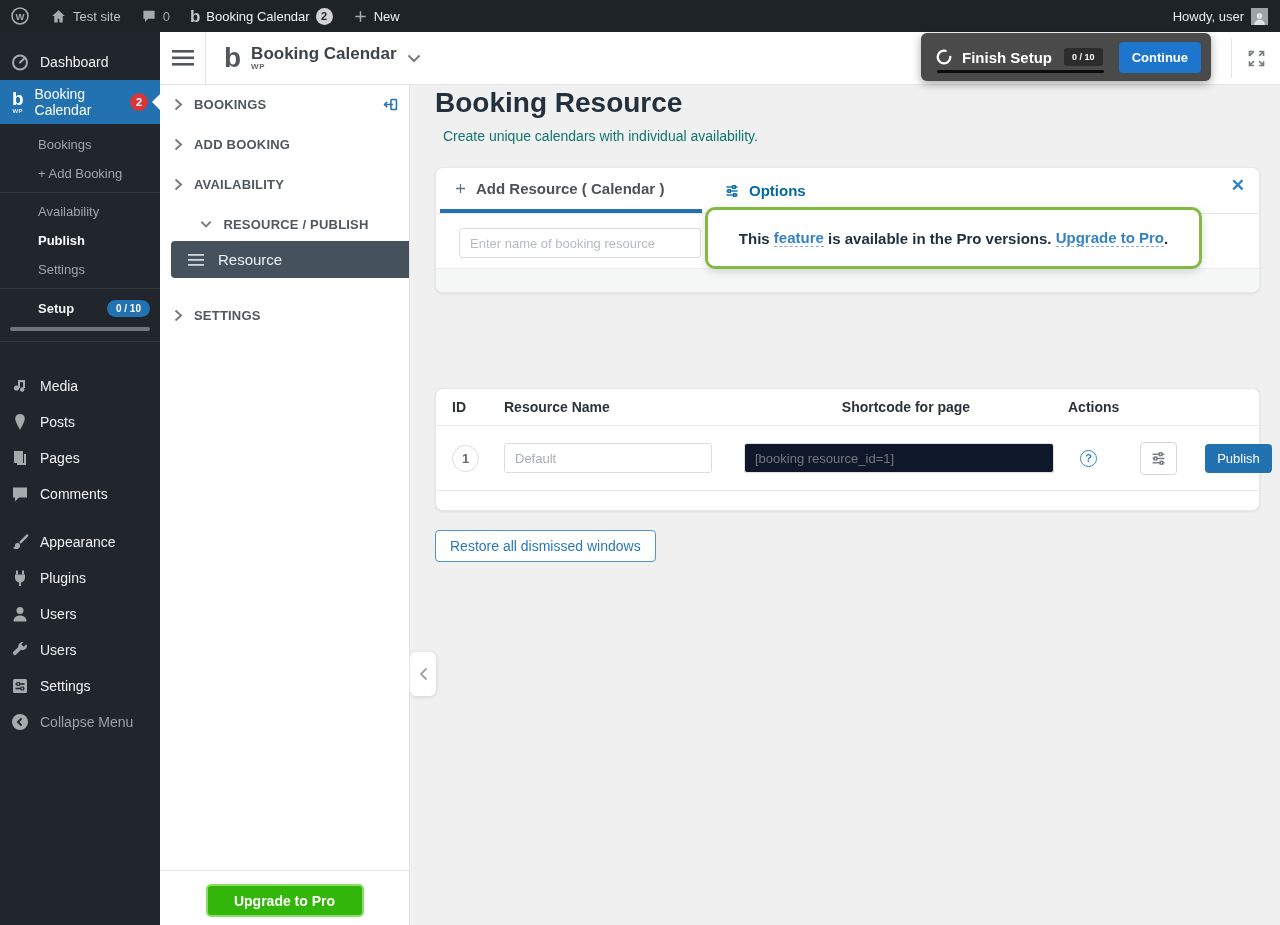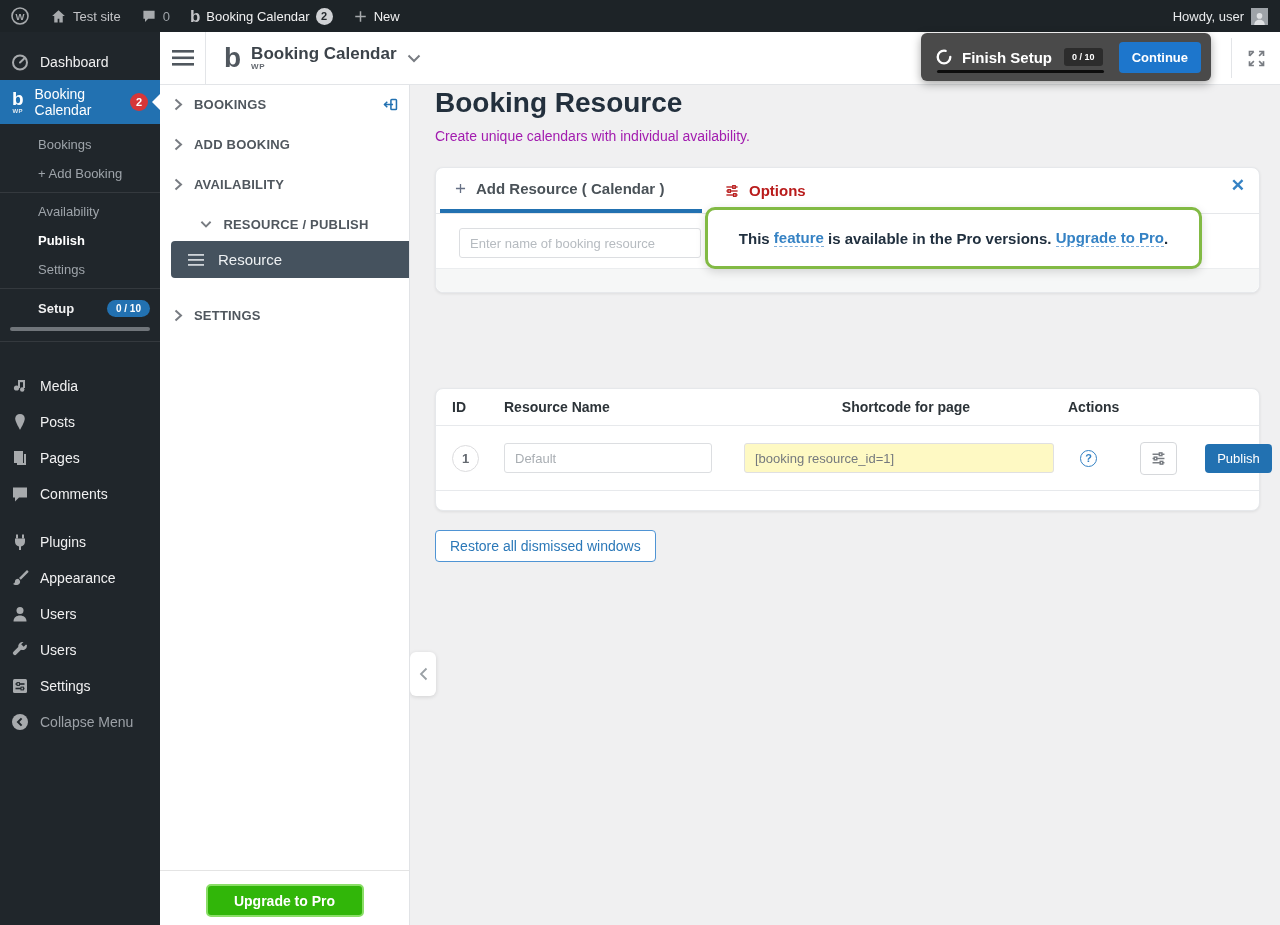--- a/index.html
+++ b/index.html
@@ -122,35 +122,35 @@
     display:flex; justify-content:center;
   }
   .upgrade-btn {
     margin-top:13px; width:158px; height:33px; background:#31b609; border:2px solid #8ade67;
     color:#fff; font-weight:bold; font-size:14px; border-radius:5px; cursor:pointer; font-family:inherit;
   }
 
   
   .main { position:absolute; top:85px; left:410px; width:870px; height:840px; background:#f0f0f1; }
   .page-title { position:absolute; left:25px; top:2px; font-size:28px; font-weight:bold; color:#23303d; }
-  .page-sub { position:absolute; left:25px; top:43px; font-size:14px; color:#a21caf; }
+  .page-sub { position:absolute; left:33px; top:43px; font-size:14px; color:#0f766e; }
 
   .card1 {
     position:absolute; left:25px; top:82px; width:825px; height:126px;
     background:#fff; border-radius:8px; box-shadow:0 1px 3px rgba(0,0,0,.08); border:1px solid #e6e8eb;
   }
   .card1-inner { position:absolute; inset:0; filter:blur(.7px); }
   .tabs-row { height:46px; border-bottom:1px solid #e5e7ea; display:flex; align-items:stretch; padding-left:4px; }
   .tab-active {
     display:flex; align-items:center; gap:9px; padding:0 14px; width:262px;
     border-bottom:4px solid #2271b1; color:#4a5258; font-weight:bold; font-size:15px; cursor:pointer;
   }
   .tab-plain {
     display:flex; align-items:center; gap:9px; padding:0 14px; margin-left:8px;
-    color:#b91c1c; font-weight:bold; font-size:15px; cursor:pointer;
+    color:#0369a1; font-weight:bold; font-size:15px; cursor:pointer;
   }
   .card1-close { position:absolute; right:14px; top:9px; color:#3582c4; font-size:17px; font-weight:bold; cursor:pointer; line-height:1; }
   .resource-input {
     position:absolute; left:23px; top:60px; width:242px; height:30px;
     border:1px solid #dcdee1; border-radius:3px; padding:0 10px; font-size:13px; font-family:inherit; color:#3c434a;
   }
   .resource-input::placeholder { color:#b6bbc0; }
   .card1-footer {
     position:absolute; left:0; bottom:0; width:100%; height:24px;
     background:#f6f7f7; border-top:1px solid #ebedef; border-radius:0 0 8px 8px;
@@ -177,21 +177,21 @@
     width:27px; height:27px; border:1px solid #dcdcde; border-radius:50%; background:#fff;
     display:flex; align-items:center; justify-content:center; color:#646970; font-size:13px; font-weight:bold;
   }
   .name-input {
     width:208px; height:30px; border:1px solid #dcdee1; border-radius:3px; padding:0 10px;
     font-size:13px; font-family:inherit; color:#3c434a;
   }
   .name-input::placeholder { color:#a9aeb3; }
   .shortcode-wrap { display:flex; align-items:center; justify-content:center; gap:26px; }
   .shortcode-box {
-    width:310px; height:30px; background:#fef9c3; border:1px solid #e0e0e2; border-radius:3px;
+    width:310px; height:30px; background:#0f172a; border:1px solid #e0e0e2; border-radius:3px;
     color:#75797e; font-size:13px; display:flex; align-items:center; padding:0 10px; cursor:text;
   }
   .help-icon {
     width:17px; height:17px; border:1.5px solid #3582c4; border-radius:50%; color:#3582c4;
     font-size:11px; font-weight:bold; display:flex; align-items:center; justify-content:center; cursor:pointer;
   }
   .actions-wrap { display:flex; align-items:center; justify-content:flex-end; gap:28px; }
   .sliders-btn {
     width:37px; height:33px; border:1px solid #d6d8db; border-radius:4px; background:#fff;
     display:flex; align-items:center; justify-content:center; color:#787c82; cursor:pointer;
@@ -337,34 +337,34 @@
         </svg>
     </span>
     <span>Comments</span>
   </div>
 
   <div class="menu-gap" style="height:12px;"></div>
 
   <div class="menu-item">
     <span class="mi-icon">
       <svg width="20" height="20" viewBox="0 0 20 20">
+          <path d="M16.5 2.5 l-7.5 7.5 1.8 1.8 7.5-7.5 c.8-.8-1-2.6-1.8-1.8z" fill="currentColor"></path>
+          <path d="M8.2 10.8 c-2 0-3.2 1-3.2 2.8 0 1.2-.8 2-2 2.2 1 1.8 6 2 7-1 .4-1.2 0-2.8-1.8-4z" fill="currentColor"></path>
+        </svg>
+    </span>
+    <span>Appearance</span>
+  </div>
+  <div class="menu-item">
+    <span class="mi-icon">
+      <svg width="20" height="20" viewBox="0 0 20 20">
           <path d="M7 2.5 v4 M13 2.5 v4" stroke="currentColor" stroke-width="2"></path>
           <path d="M5 6.5 h10 v3 a5 5 0 0 1-4 4.9 V18 h-2 v-3.6 A5 5 0 0 1 5 9.5 z" fill="currentColor"></path>
         </svg>
     </span>
     <span>Plugins</span>
-  </div>
-  <div class="menu-item">
-    <span class="mi-icon">
-      <svg width="20" height="20" viewBox="0 0 20 20">
-          <path d="M16.5 2.5 l-7.5 7.5 1.8 1.8 7.5-7.5 c.8-.8-1-2.6-1.8-1.8z" fill="currentColor"></path>
-          <path d="M8.2 10.8 c-2 0-3.2 1-3.2 2.8 0 1.2-.8 2-2 2.2 1 1.8 6 2 7-1 .4-1.2 0-2.8-1.8-4z" fill="currentColor"></path>
-        </svg>
-    </span>
-    <span>Appearance</span>
   </div>
   <div class="menu-item">
     <span class="mi-icon">
       <svg width="20" height="20" viewBox="0 0 20 20">
           <circle cx="10" cy="6.5" r="3.5" fill="currentColor"></circle>
           <path d="M3.5 17.5 c0-4 3-6 6.5-6 s6.5 2 6.5 6 z" fill="currentColor"></path>
         </svg>
     </span>
     <span>Users</span>
   </div>

